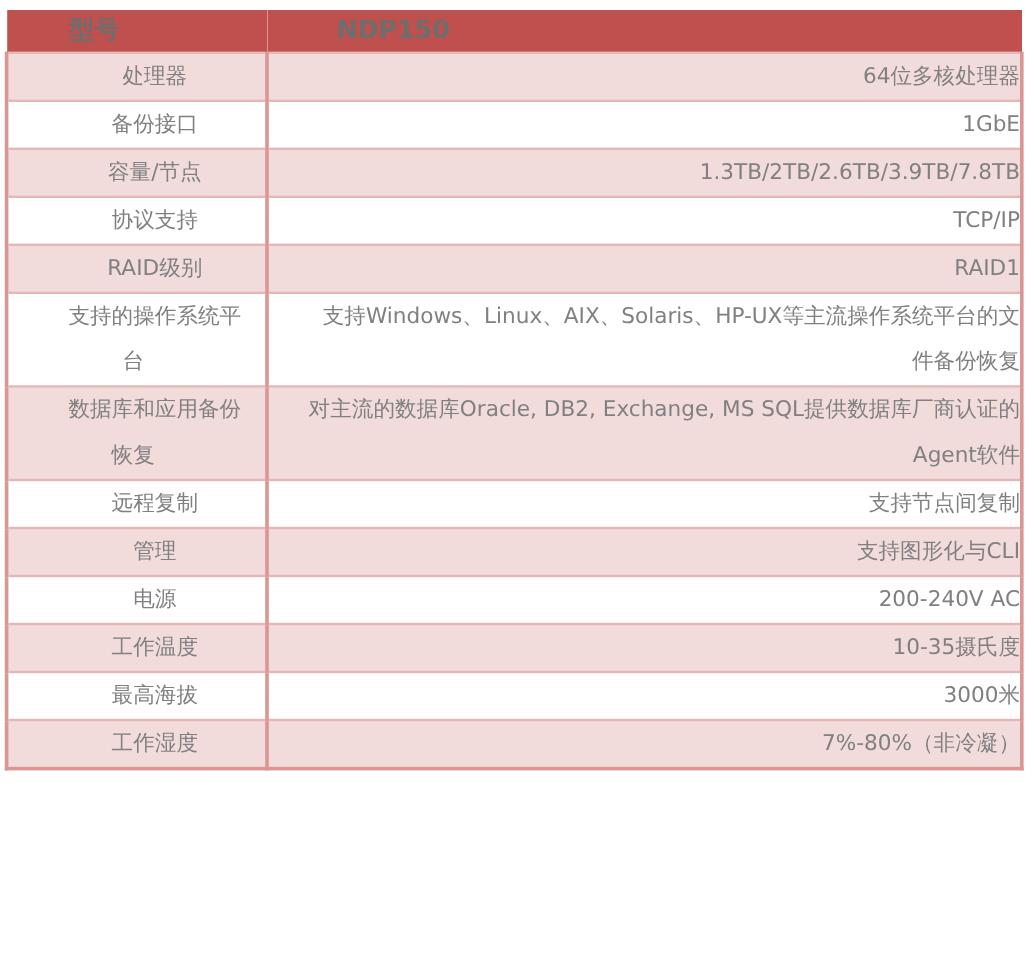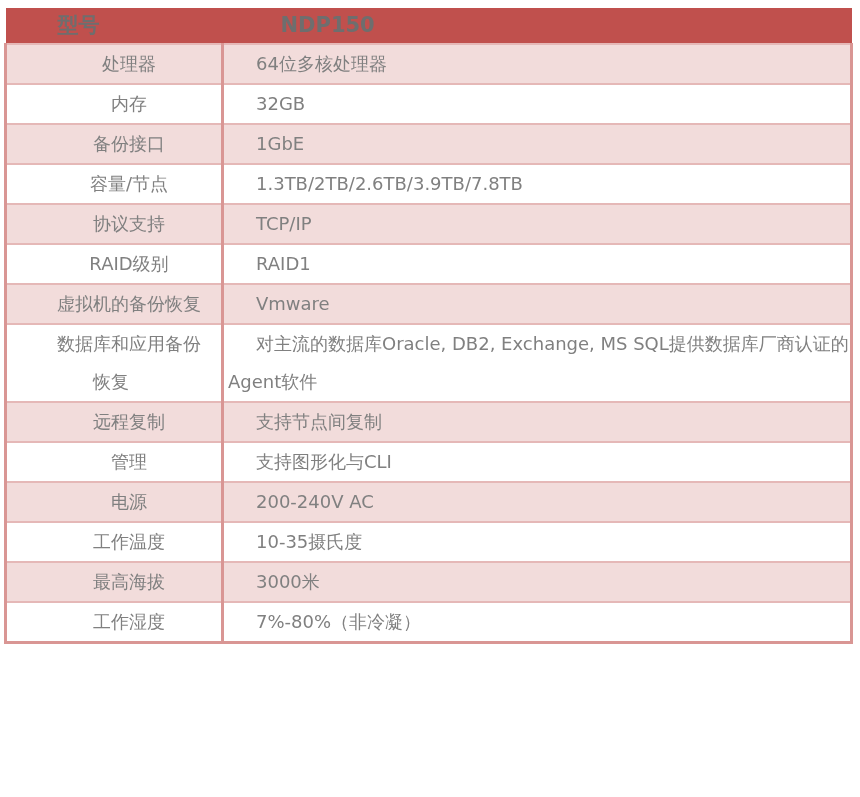--- a/index.html
+++ b/index.html
@@ -49,20 +49,21 @@
     border-left: 3px solid var(--border-strong, #d99694);
     border-right: 3px solid var(--border-strong, #d99694);
     padding: 0 12px 0 6px;
     text-indent: 36px;
     text-align: center;
   }
   table.spec tbody td.value-cell {
     border-right: 3px solid var(--border-strong, #d99694);
     padding: 0 0 0 4px;
     text-indent: 28px;
+    text-align: right;
   }
   table.spec tbody tr:nth-child(odd) td {
     background: var(--row-alt-bg, #f2dcdb);
   }
   table.spec tbody tr:nth-child(even) td {
     background: var(--row-bg, #ffffff);
   }
   table.spec tbody tr:last-child td {
     border-bottom: 3px solid var(--border-strong, #d99694);
   }
@@ -81,42 +82,38 @@
         <th class="h-label">型号</th>
         <th class="h-value">NDP150</th>
       </tr>
     </thead>
     <tbody>
         <tr>
     <td class="label-cell">处理器</td>
     <td class="value-cell">64位多核处理器</td>
   </tr>
         <tr>
-    <td class="label-cell">内存</td>
-    <td class="value-cell">32GB</td>
-  </tr>
-        <tr>
     <td class="label-cell">备份接口</td>
     <td class="value-cell">1GbE</td>
   </tr>
         <tr>
     <td class="label-cell">容量/节点</td>
     <td class="value-cell">1.3TB/2TB/2.6TB/3.9TB/7.8TB</td>
   </tr>
         <tr>
     <td class="label-cell">协议支持</td>
     <td class="value-cell">TCP/IP</td>
   </tr>
         <tr>
     <td class="label-cell">RAID级别</td>
     <td class="value-cell">RAID1</td>
   </tr>
         <tr>
-    <td class="label-cell">虚拟机的备份恢复</td>
-    <td class="value-cell">Vmware</td>
+    <td class="label-cell">支持的操作系统平台</td>
+    <td class="value-cell">支持Windows、Linux、AIX、Solaris、HP-UX等主流操作系统平台的文件备份恢复</td>
   </tr>
         <tr>
     <td class="label-cell">数据库和应用备份恢复</td>
     <td class="value-cell">对主流的数据库Oracle, DB2, Exchange, MS SQL提供数据库厂商认证的Agent软件</td>
   </tr>
         <tr>
     <td class="label-cell">远程复制</td>
     <td class="value-cell">支持节点间复制</td>
   </tr>
         <tr>

